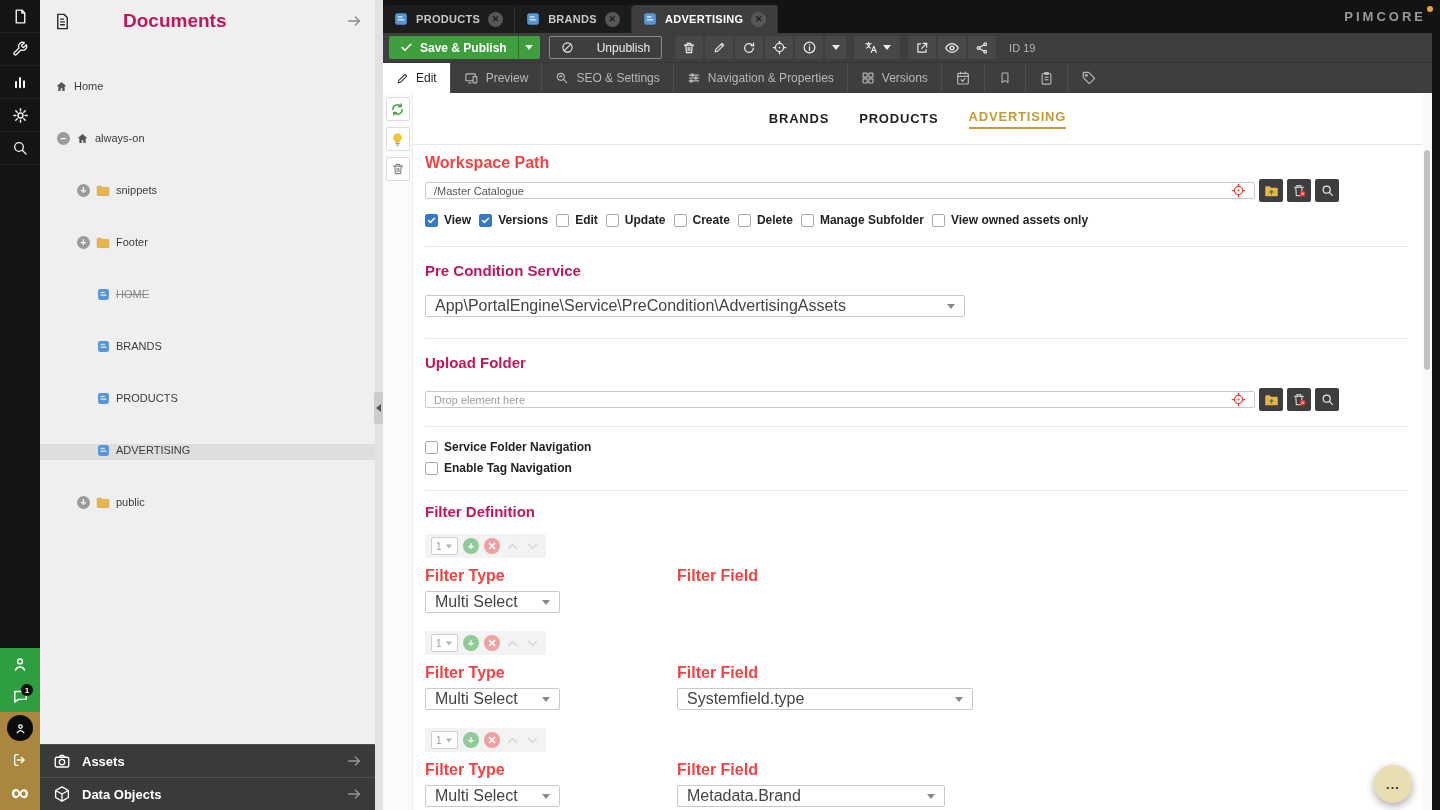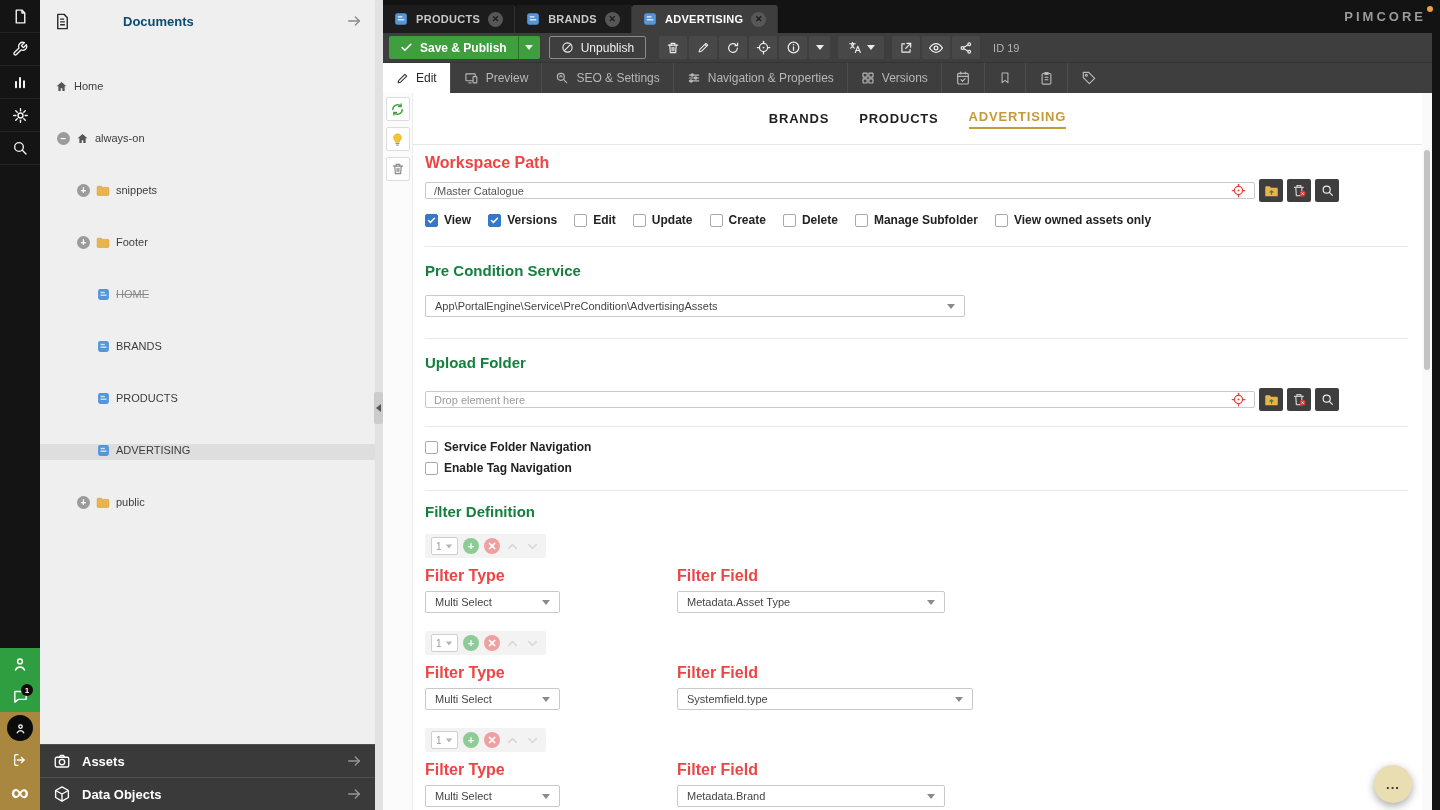--- a/index.html
+++ b/index.html
@@ -14,21 +14,21 @@
   .rail-green .rail-btn{border-bottom:none;height:32px;color:#fff;}
   .rail-gold{position:absolute;left:0;top:712px;width:40px;height:98px;background:#aa873f;}
   .rail-gold .rail-btn{border-bottom:none;height:32px;color:#fff;}
   .badge{position:absolute;margin-left:14px;margin-top:-12px;background:#0c0c0c;color:#fff;font-size:8px;font-weight:700;width:12px;height:12px;border-radius:50%;display:flex;align-items:center;justify-content:center;}
   .user-circle{width:26px;height:26px;border-radius:50%;background:#0c0c0c;display:flex;align-items:center;justify-content:center;color:#fff;}
   .infinity{font-size:25px;font-weight:700;color:#fff;line-height:20px;}
 
   
   .tree-panel{position:absolute;left:40px;top:0;width:335px;height:744px;background:#efefef;}
   .tree-header{height:42px;display:flex;align-items:center;padding:0 13px;gap:11px;color:#2b2b2b;}
-  .tree-title{font-size:13px;font-weight:700;color:#0c4a6e;padding-left:40px;}
+  .tree-title{font-size:19px;font-weight:700;color:#be185d;padding-left:40px;}
   .tree-header .hdr-arrow{margin-left:auto;color:#8a8a8a;}
   .trow{height:16px;display:flex;align-items:flex-start;font-size:11px;color:#3c3c3c;cursor:pointer;margin-top:36px;}
   .trow.selected{background:#dedede;}
   .trow .lbl{margin-left:6px;}
   .trow .lbl.strike{text-decoration:line-through;color:#8a8a8a;}
   .expander{width:13px;height:13px;border-radius:50%;background:#9b9b9b;color:#fff;font-size:10px;font-weight:700;display:flex;align-items:center;justify-content:center;line-height:12px;margin-right:6px;flex:0 0 13px;}
 
   
   .left-bottom{position:absolute;left:40px;top:744px;width:335px;height:66px;}
   .acc-bar{height:33px;background:#3a3a3a;border-top:1px solid #4f4f4f;display:flex;align-items:center;padding:0 13px;gap:11px;color:#fff;font-size:13px;font-weight:700;cursor:pointer;}
@@ -43,21 +43,21 @@
   .main{position:absolute;left:383px;top:0;width:1049px;height:810px;}
   .tabbar{height:33px;display:flex;align-items:flex-end;}
   .tab{height:28px;display:flex;align-items:center;gap:8px;padding:0 11px;background:#1c1c1c;color:#c9c9c9;font-size:11px;font-weight:700;letter-spacing:.3px;border-right:1px solid #323232;border-radius:3px 3px 0 0;cursor:pointer;}
   .tab.active{background:#3e3e3e;color:#fff;}
   .tab-close{width:15px;height:15px;border-radius:50%;background:#575757;color:#1a1a1a;font-size:9px;font-weight:700;display:flex;align-items:center;justify-content:center;}
 
   .toolbar{height:29px;background:#3e3e3e;display:flex;align-items:center;padding-left:6px;}
   .btn-green{height:23px;display:flex;align-items:stretch;background:#3f9f3e;border-radius:2px;color:#fff;overflow:hidden;cursor:pointer;}
   .btn-green .gmain{display:flex;align-items:center;gap:7px;padding:0 11px;font-size:12px;font-weight:600;}
   .btn-green .gcaret{width:22px;display:flex;align-items:center;justify-content:center;border-left:1px solid rgba(0,0,0,.28);}
-  .btn-outline{height:23px;display:flex;align-items:center;gap:7px;padding:0 11px;margin-left:9px;border:1px solid #8a8a8a;border-radius:2px;color:#f0f0f0;font-size:12px;cursor:pointer;}
+  .btn-outline{height:23px;display:flex;align-items:center;gap:23px;padding:0 11px;margin-left:9px;border:1px solid #8a8a8a;border-radius:2px;color:#f0f0f0;font-size:12px;cursor:pointer;}
   .tool-ico{width:28px;height:23px;background:#484848;border-radius:2px;display:flex;align-items:center;justify-content:center;color:#ececec;margin-left:2px;cursor:pointer;}
   .tool-ico.narrow{width:21px;}
   .tool-ico.wide{width:46px;gap:4px;}
   .caret-down{border-left:4px solid transparent;border-right:4px solid transparent;border-top:5px solid #ececec;}
   .id-label{color:#b3b3b3;font-size:11px;margin-left:13px;}
 
   .subtabs{height:31px;background:#3e3e3e;display:flex;align-items:stretch;border-top:1px solid #343434;}
   .subtab{display:flex;align-items:center;gap:7px;padding:0 13px;color:#b7b7b7;font-size:12px;border-right:1px solid #4d4d4d;cursor:pointer;}
   .subtab.active{background:#ffffff;color:#252525;}
   .subtab.icon-only{padding:0 13px;}
@@ -67,35 +67,35 @@
   .mini-toolbar{position:absolute;left:0;top:0;width:30px;height:100%;background:#fbfbfb;border-right:1px solid #ececec;}
   .mini-btn{width:24px;height:24px;margin:4px auto 6px auto;border:1px solid #dcdcdc;border-radius:2px;background:#fff;display:flex;align-items:center;justify-content:center;cursor:pointer;}
 
   .content-inner{position:absolute;left:30px;top:0;width:1009px;height:100%;}
   .page-nav{height:52px;border-bottom:1px solid #e7e7e7;display:flex;align-items:center;justify-content:center;gap:30px;}
   .nav-link{font-size:13px;font-weight:800;letter-spacing:.8px;color:#1f1f1f;cursor:pointer;}
   .nav-link.active{color:#c49b3a;border-bottom:2px solid #c49b3a;padding-bottom:3px;}
 
   .sec{padding-left:12px;padding-right:14px;}
   .field-label{font-size:16px;font-weight:700;color:#ef4444;}
-  .h-sec{font-size:15px;font-weight:700;color:#15803d;}
+  .h-sec{font-size:15px;font-weight:700;color:#be185d;}
   .divider{height:1px;background:#eaeaea;margin-left:12px;margin-right:14px;}
 
   .io-row{display:flex;align-items:center;}
   .io-field{flex:0 0 830px;height:17px;border:1px solid #c9c9c9;border-radius:2px;display:flex;align-items:center;padding:0 8px;font-size:11px;color:#555;background:#fff;}
   .io-field .ph{color:#9b9b9b;}
   .io-field .tgt{margin-left:auto;}
   .io-btn{width:24px;height:23px;background:#3e3e3e;border-radius:2px;margin-left:4px;display:flex;align-items:center;justify-content:center;cursor:pointer;}
 
-  .cb-row{display:flex;align-items:center;gap:17px;}
+  .cb-row{display:flex;align-items:center;gap:8px;}
   .cb-item{display:flex;align-items:center;font-size:12px;font-weight:700;color:#222;cursor:pointer;}
   .cb{width:13px;height:13px;border:1px solid #a9a9a9;border-radius:2px;background:#fff;margin-right:6px;flex:0 0 13px;display:flex;align-items:center;justify-content:center;}
   .cb.checked{background:#3577c8;border-color:#3577c8;color:#fff;}
 
-  .select{height:22px;border:1px solid #c9c9c9;border-radius:2px;display:flex;align-items:center;justify-content:space-between;padding:0 9px;font-size:11px;color:#444;background:#fff;cursor:pointer;gap:20px;}
+  .select{height:22px;border:1px solid #c9c9c9;border-radius:2px;display:flex;align-items:center;justify-content:space-between;padding:0 9px;font-size:16px;color:#444;background:#fff;cursor:pointer;gap:20px;}
   .sel-caret{border-left:4px solid transparent;border-right:4px solid transparent;border-top:5px solid #8a8a8a;}
 
   .filter-block{margin-top:18px;}
   .fbar{display:inline-flex;align-items:center;gap:5px;background:#f3f3f3;border-radius:2px;padding:3px 6px;}
   .mini-select{width:27px;height:18px;background:#fff;border:1px solid #cfcfcf;border-radius:2px;display:flex;align-items:center;justify-content:space-between;padding:0 4px;font-size:10px;color:#9a9a9a;cursor:pointer;}
   .mini-select .sel-caret{border-top-color:#b5b5b5;transform:scale(.8);}
   .circle-btn{width:16px;height:16px;border-radius:50%;color:#fff;font-size:11px;font-weight:700;display:flex;align-items:center;justify-content:center;line-height:15px;cursor:pointer;}
   .circle-btn.plus{background:#8ecb97;}
   .circle-btn.remove{background:#efa0a0;}
   .chev{color:#d8d8d8;cursor:pointer;}
@@ -715,24 +715,20 @@
             <div class="fcols">
               <div class="fcol1">
                 <span class="field-label">Filter Type</span>
                 <div class="select" style="width:135px;">
                     <span>Multi Select</span>
                     <span class="sel-caret"></span>
                   </div>
               </div>
               <div class="fcol2">
                 <span class="field-label">Filter Field</span>
-                <div class="select" style="width:268px;">
-                    <span>Metadata.Asset Type</span>
-                    <span class="sel-caret"></span>
-                  </div>
               </div>
             </div>
           </div>
 
           <div class="filter-block">
             <div class="fbar">
               <span class="mini-select">
                   <span>1</span>
                   <span class="sel-caret"></span>
                 </span>

